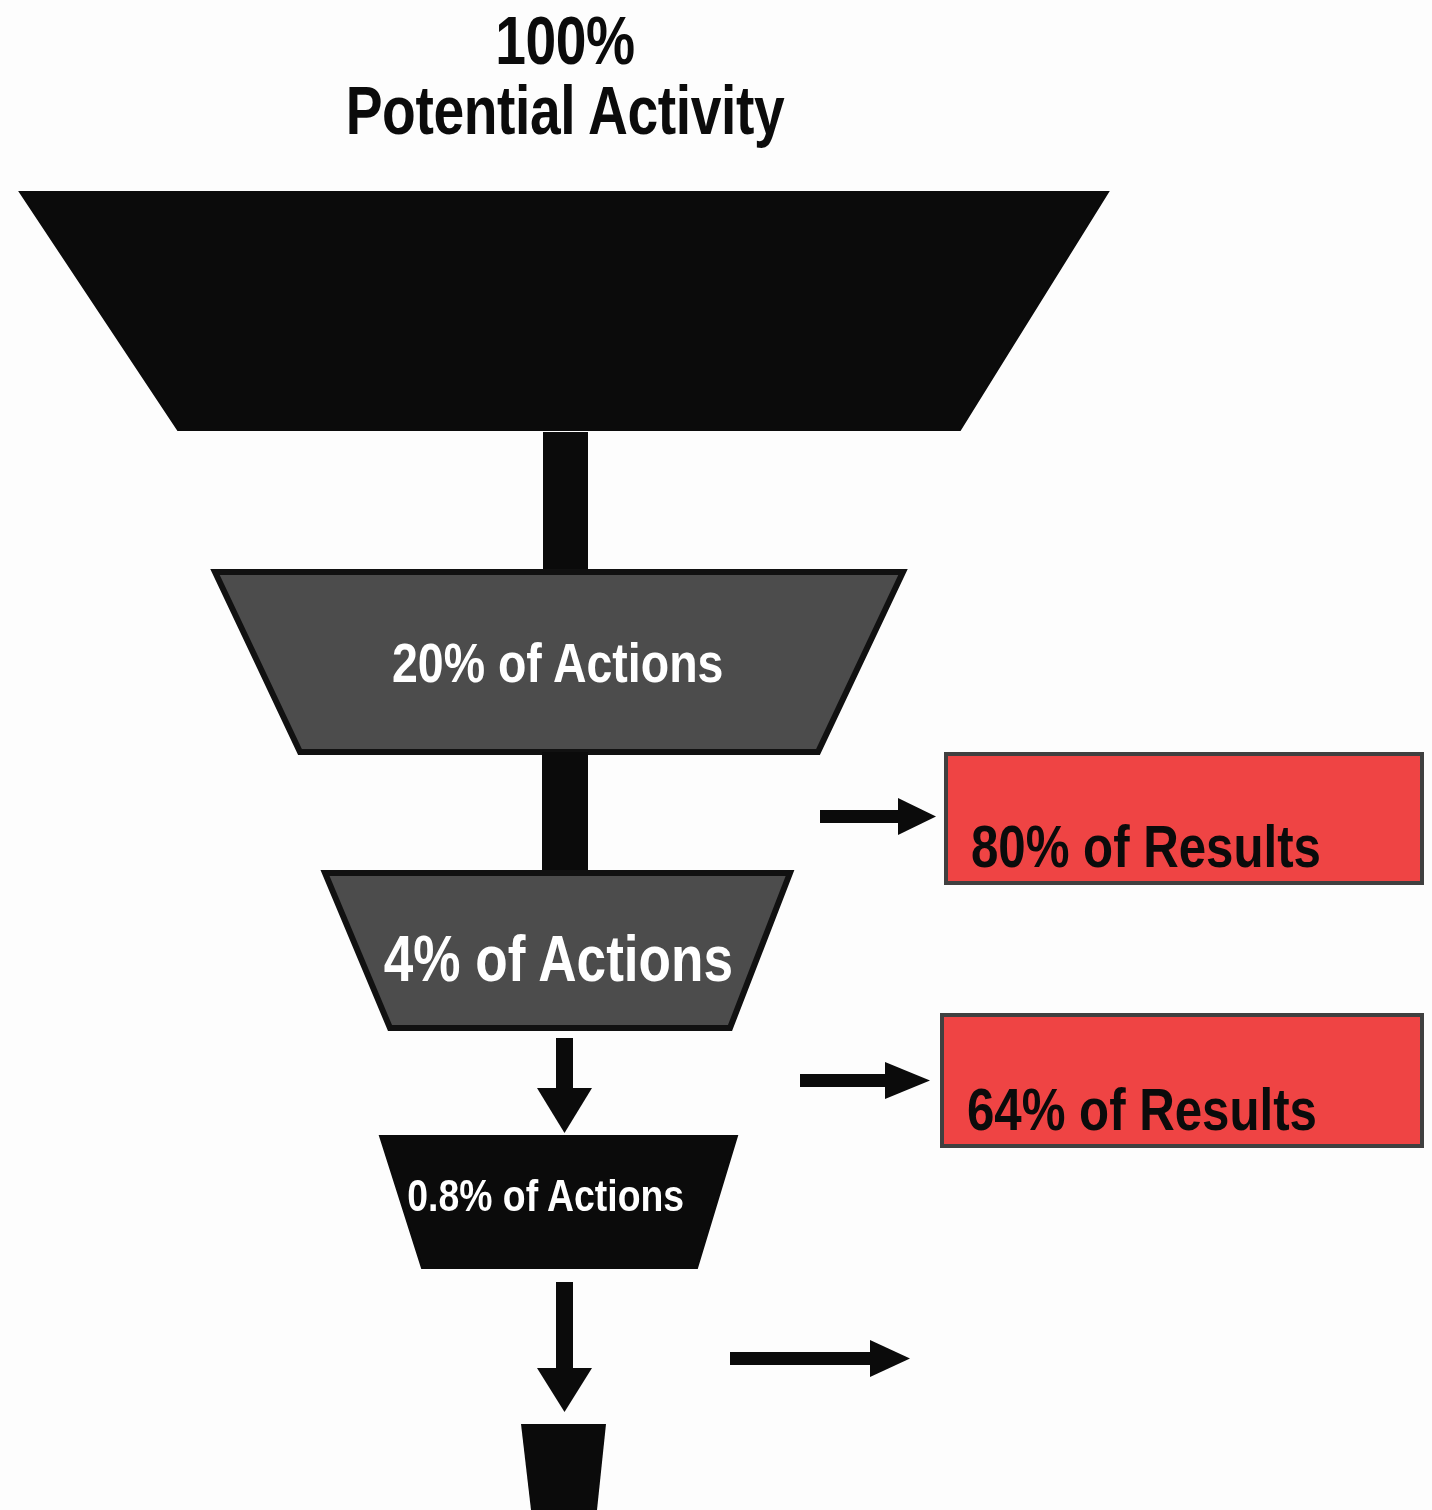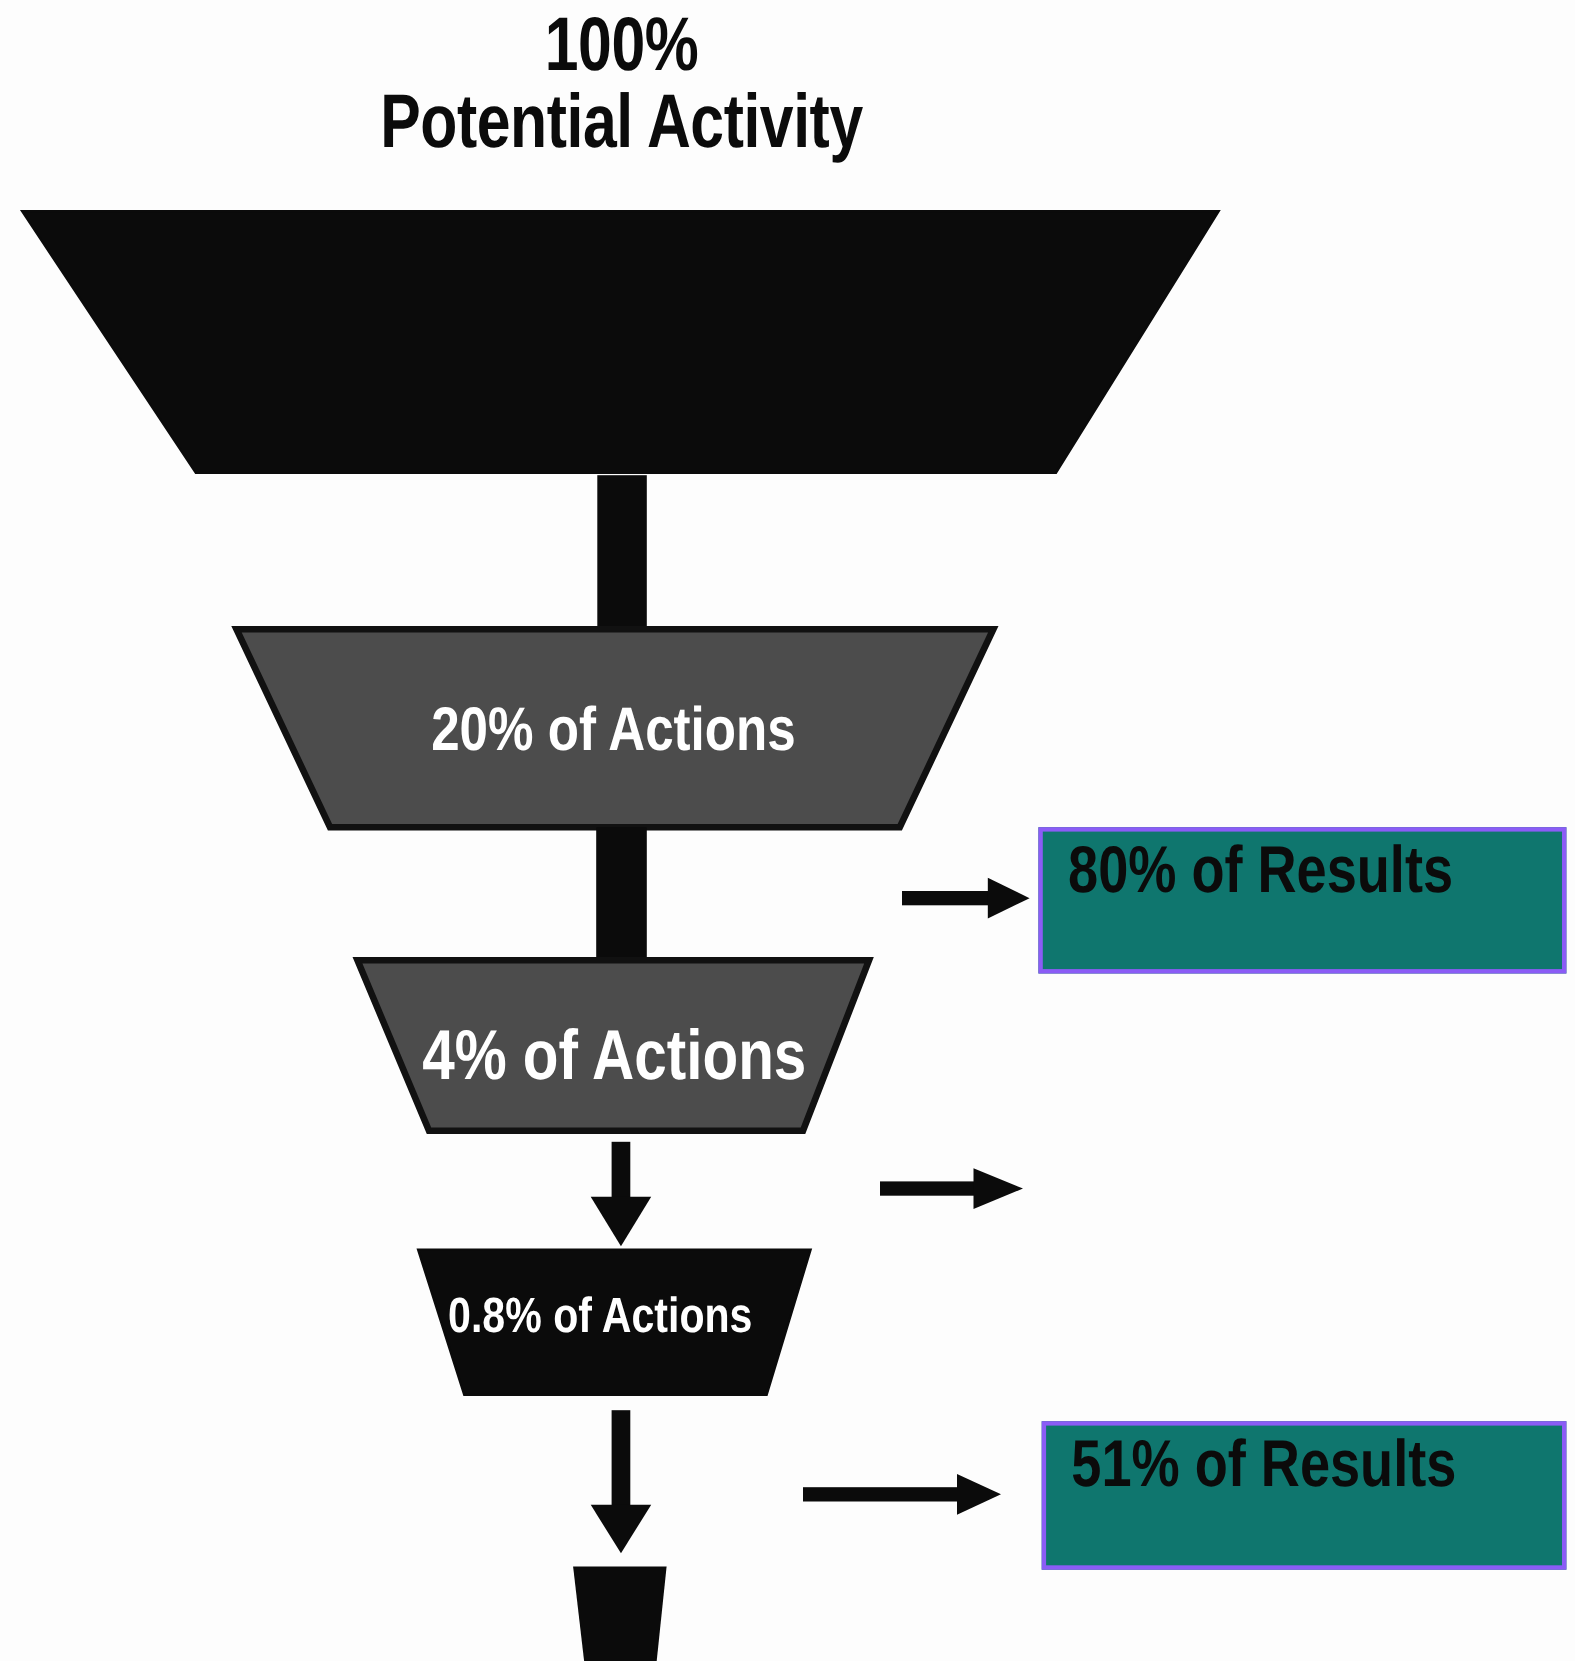--- a/index.html
+++ b/index.html
@@ -70,24 +70,24 @@
   .stage-label.s4 {
     left: 366px; top: 1170px; width: 360px;
     font-size: 45px;
   }
   .stage-label .sq { display: inline-block; transform: scaleX(0.83); }
 
   
   .result-box {
     position: absolute;
     box-sizing: border-box;
-    border: 4px solid #8b5cf6;
-    background: #0f766e;
+    border: 4px solid #404040;
+    background: #ef4444;
     display: flex;
-    align-items: flex-start;
+    align-items: flex-end;
   }
   .result-box .rtext {
     font-family: "Liberation Sans Narrow", "Liberation Sans", sans-serif;
     font-weight: 700;
     font-size: 60px;
     color: #0b0b0b;
     white-space: nowrap;
     padding-left: 28px;
     display: inline-block;
     transform: scaleX(0.82);
@@ -155,17 +155,17 @@
   <div class="stage-label s3">
     <span class="sq">4% of Actions</span>
   </div>
   <div class="stage-label s4">
     <span class="sq">0.8% of Actions</span>
   </div>
 
   <div class="result-box rb1">
     <span class="rtext">80% of Results</span>
   </div>
-  <div class="result-box rb3">
-    <span class="rtext">51% of Results</span>
+  <div class="result-box rb2">
+    <span class="rtext">64% of Results</span>
   </div>
 
 </div>
 
 </body></html>

